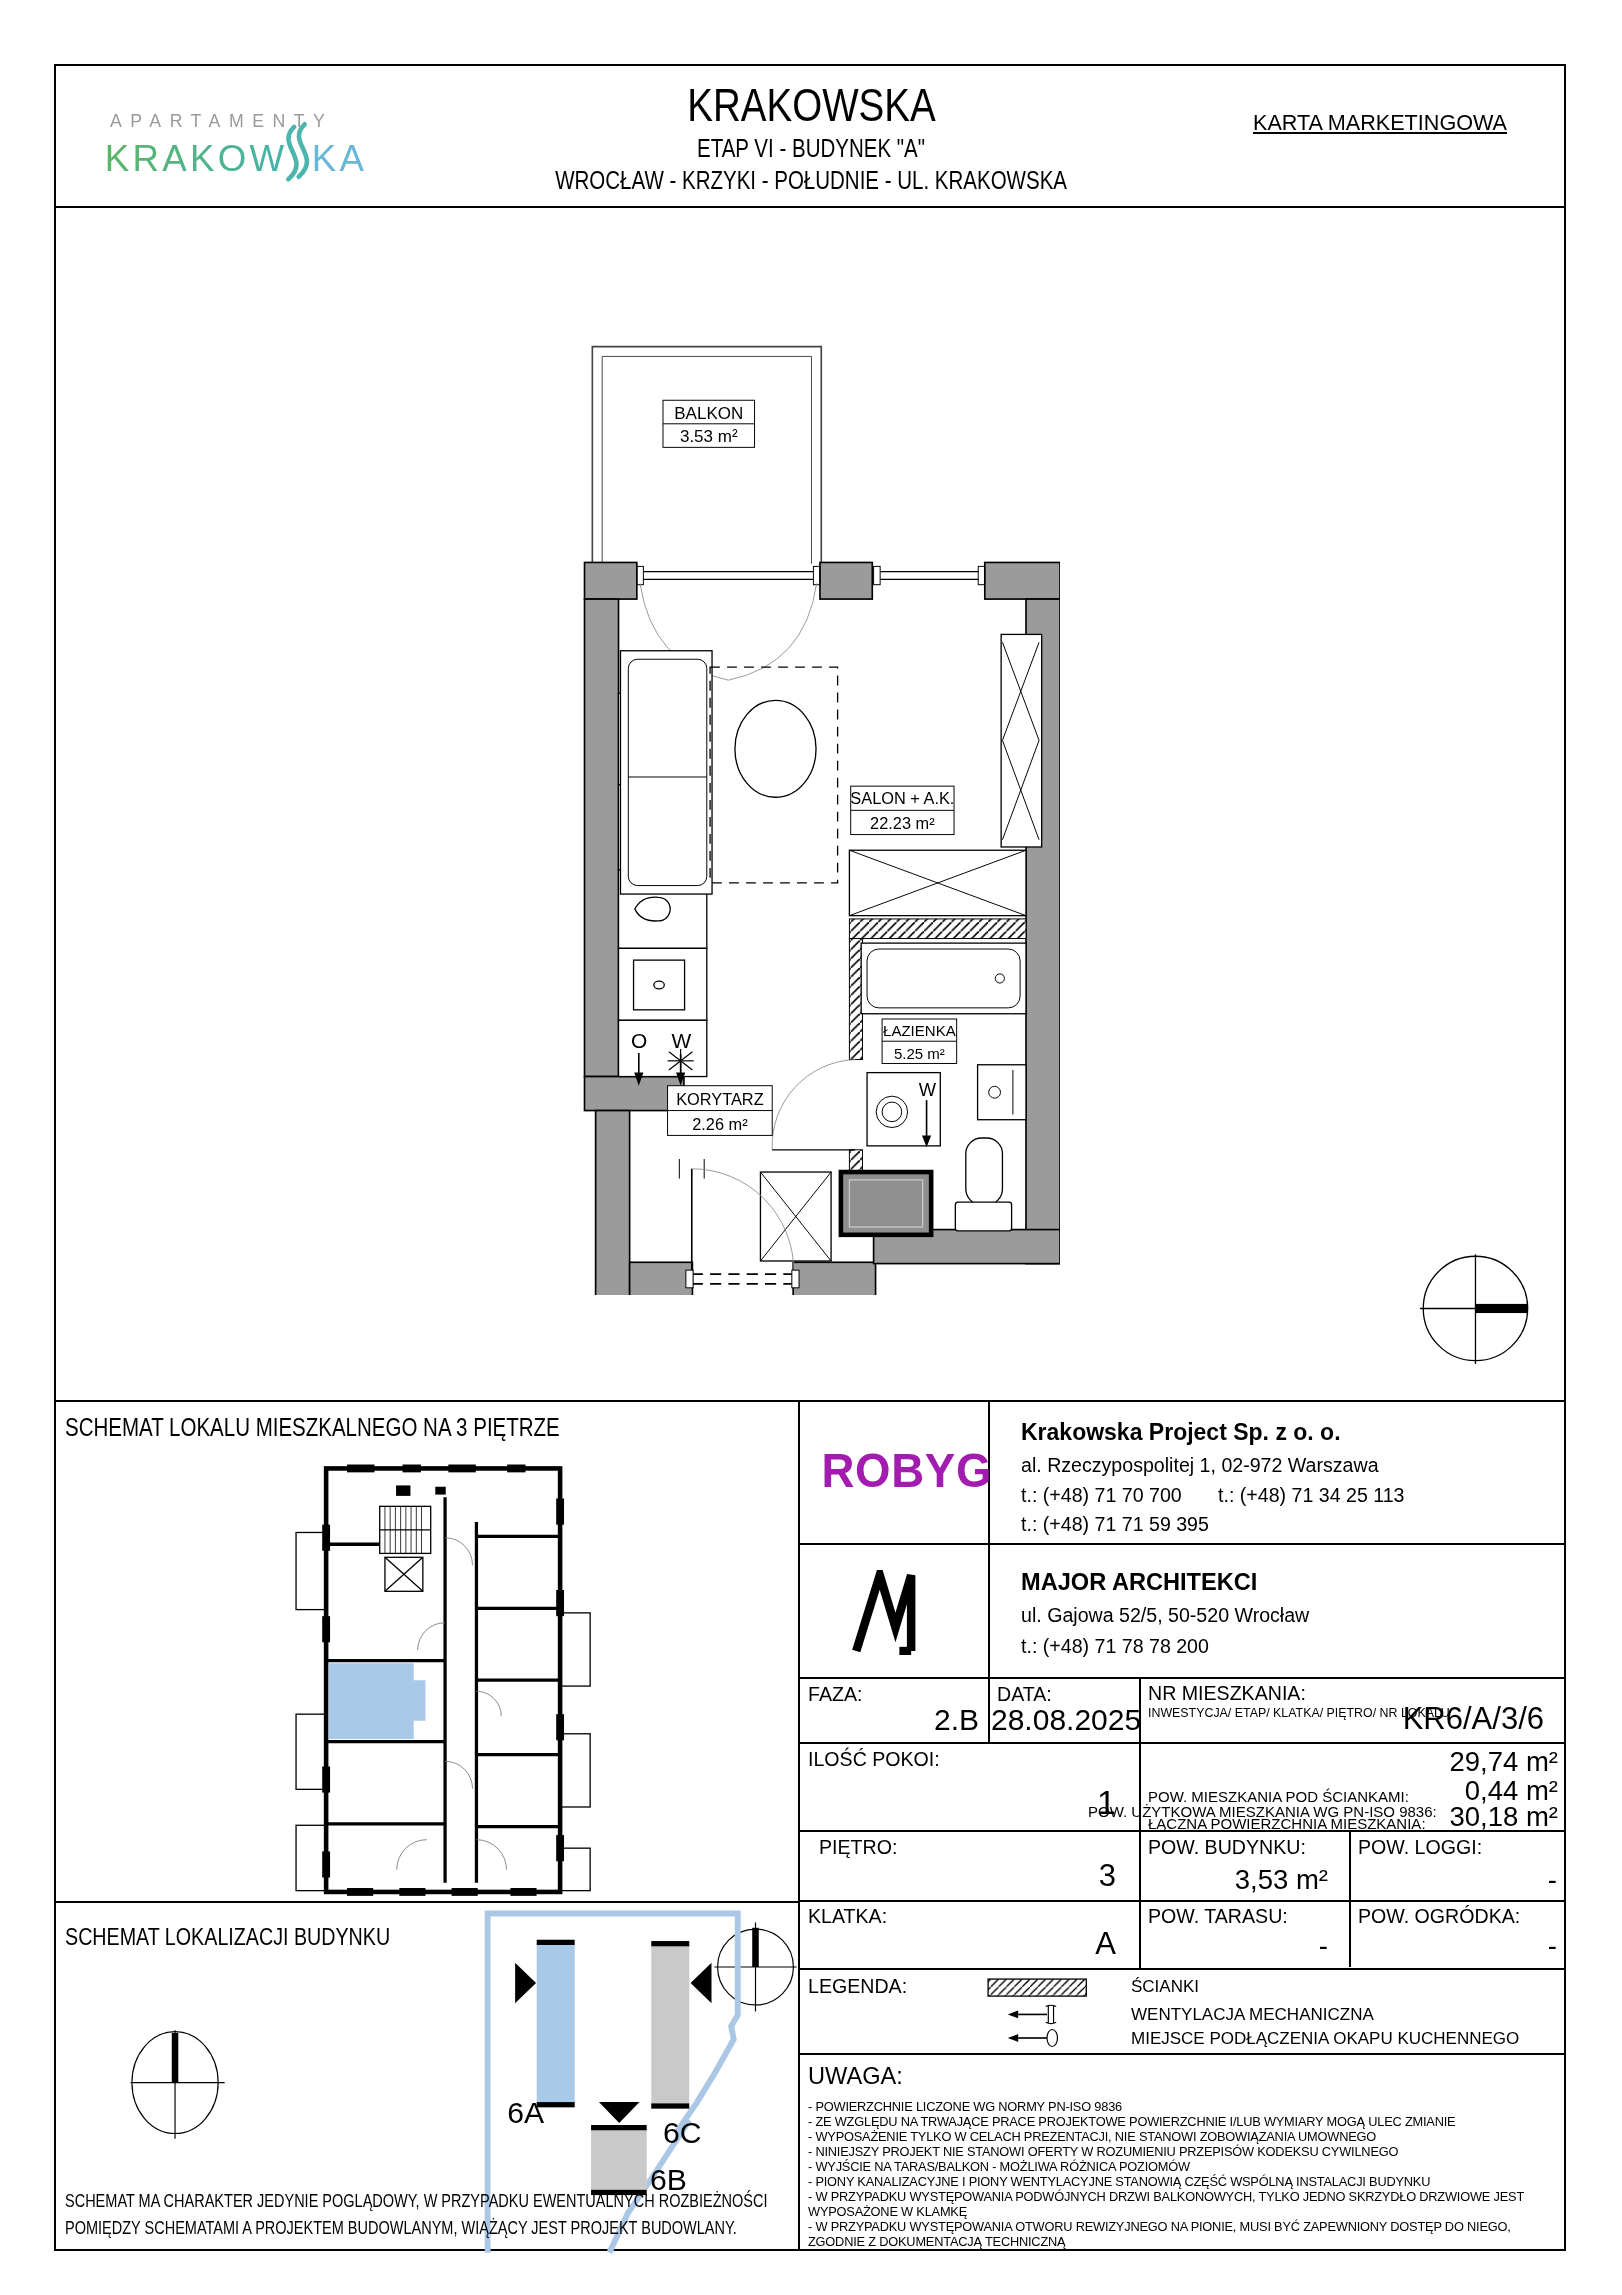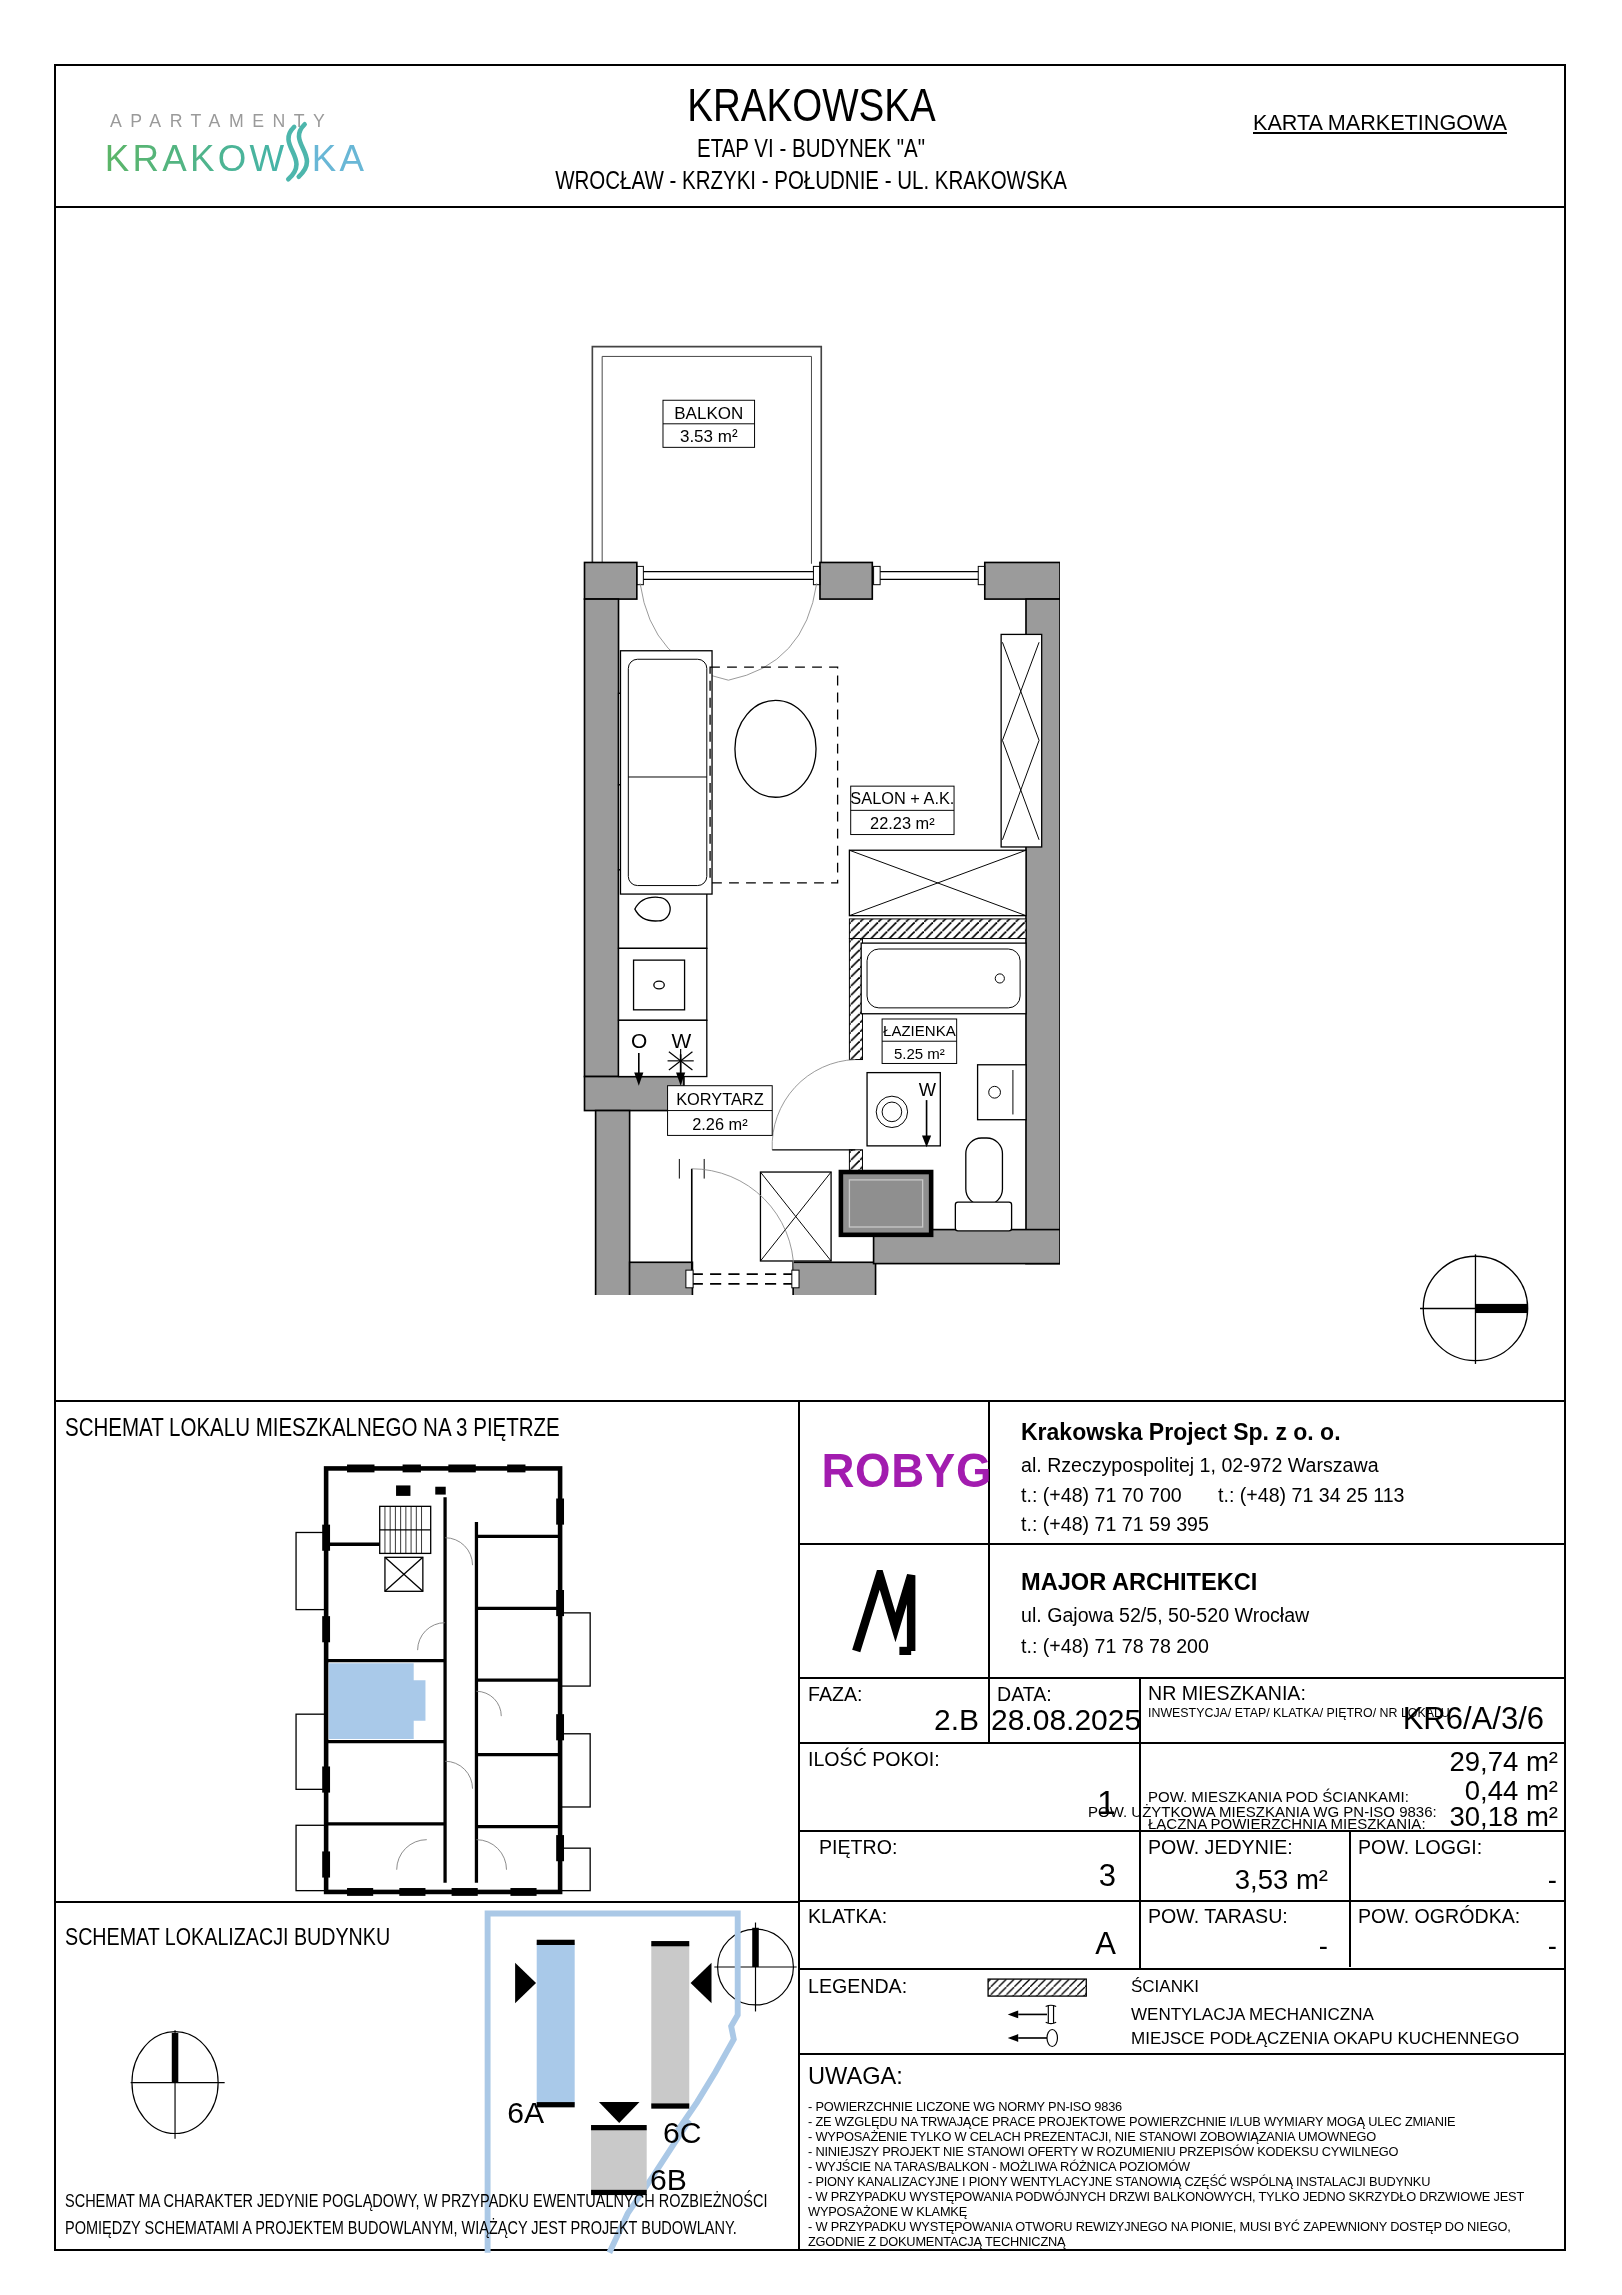--- a/index.html
+++ b/index.html
@@ -385,21 +385,21 @@
   <div class="abs rt" style="left:1008px;top:1783px;width:108px;font-size:34px;">1</div>
   <div class="abs small-lbl" style="left:1088px;top:1759px;margin-top:44px;">POW. UŻYTKOWA MIESZKANIA WG PN-ISO 9836:</div>
   <div class="abs rt" style="left:1394px;top:1746px;width:164px;font-size:27.5px;">29,74 m²</div>
   <div class="abs small-lbl" style="left:1148px;top:1788px;">POW. MIESZKANIA POD ŚCIANKAMI:</div>
   <div class="abs rt" style="left:1394px;top:1775px;width:164px;font-size:27.5px;">0,44 m²</div>
   <div class="abs small-lbl" style="left:1148px;top:1815px;">ŁĄCZNA POWIERZCHNIA MIESZKANIA:</div>
   <div class="abs rt" style="left:1394px;top:1801px;width:164px;font-size:27.5px;">30,18 m²</div>
 
   <div class="abs lbl" style="left:808px;top:1836px;margin-left:11px;">PIĘTRO:</div>
   <div class="abs rt" style="left:1008px;top:1858px;width:108px;font-size:31px;">3</div>
-  <div class="abs lbl" style="left:1148px;top:1836px;">POW. JEDYNIE:</div>
+  <div class="abs lbl" style="left:1148px;top:1836px;">POW. BUDYNKU:</div>
   <div class="abs rt" style="left:1171px;top:1864px;width:157px;font-size:27.5px;">3,53 m²</div>
   <div class="abs lbl" style="left:1358px;top:1836px;">POW. LOGGI:</div>
   <div class="abs rt" style="left:1400px;top:1864px;width:157px;font-size:27.5px;">-</div>
 
   <div class="abs lbl" style="left:808px;top:1905px;">KLATKA:</div>
   <div class="abs rt" style="left:1008px;top:1926px;width:108px;font-size:31px;">A</div>
   <div class="abs lbl" style="left:1148px;top:1905px;">POW. TARASU:</div>
   <div class="abs rt" style="left:1171px;top:1930px;width:157px;font-size:27.5px;">-</div>
   <div class="abs lbl" style="left:1358px;top:1905px;">POW. OGRÓDKA:</div>
   <div class="abs rt" style="left:1400px;top:1930px;width:157px;font-size:27.5px;">-</div>

